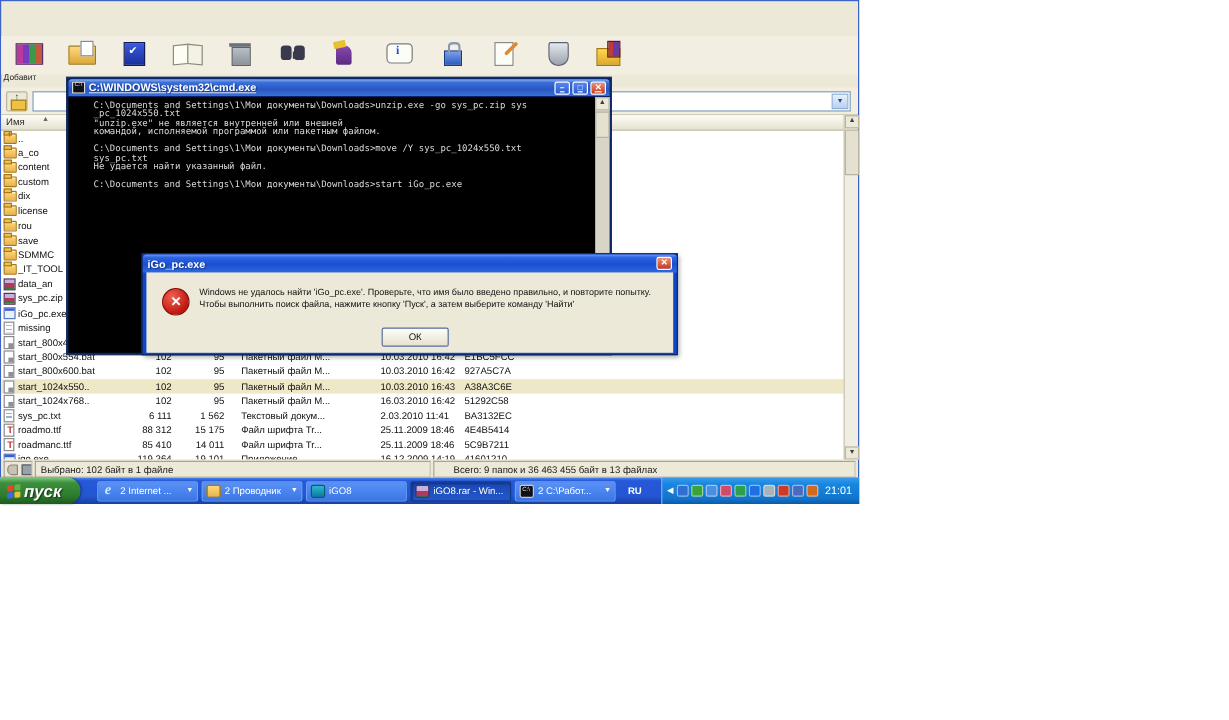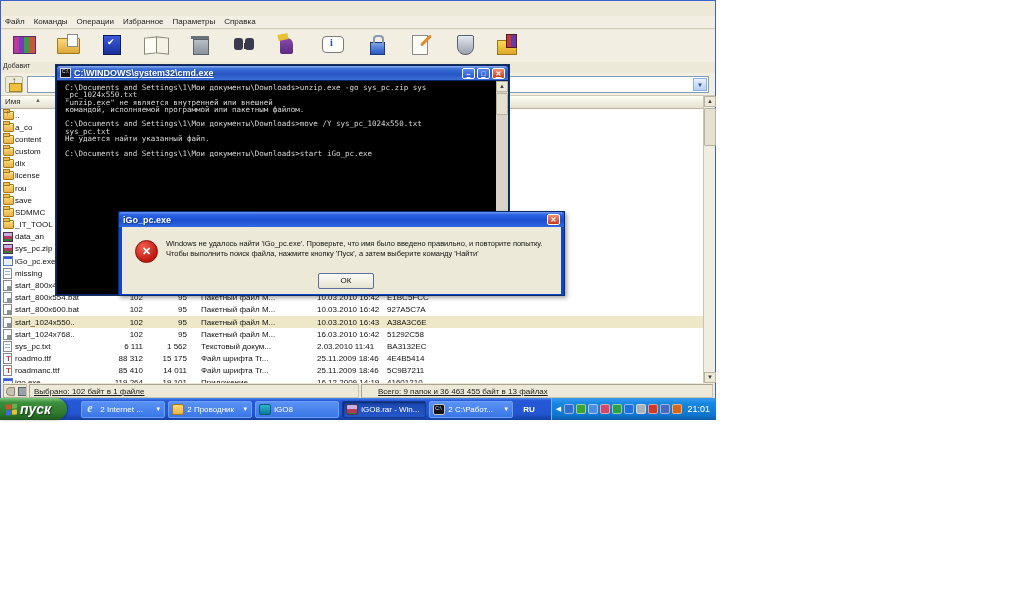--- a/index.html
+++ b/index.html
@@ -80,33 +80,33 @@
   .ic-bat::after { content:""; position:absolute; right:0; bottom:0; width:4px; height:4px; background:#8a9298; }
   .ic-font::before { content:"T"; position:absolute; left:2px; top:0px; font-size:8px; font-weight:bold; color:#c03a3a; }
   .ic-app { width:10px; height:10px; background:#e8f0f8; border:1px solid #5a7ac0; }
   .ic-app::before { content:""; position:absolute; left:0; right:0; top:0; height:2px; background:#3a5ae0; }
 
   .wscroll { position:absolute; right:0; top:95px; width:12px; height:287px; background:#f0eee2; border-left:1px solid #c8c4b0; }
   .sarrow { position:absolute; left:0; width:12px; height:11px; background:#ece9d8; border:1px solid #b8b4a0; font-size:6px; text-align:center; line-height:9px; color:#404040; }
   .sarrow.up { top:0; } .sarrow.down { bottom:0; }
   .sthumb { position:absolute; left:0; top:12px; width:12px; height:38px; background:#e4e1d0; border:1px solid #b8b4a0; border-radius:1px; }
 
-  .statusbar { position:absolute; left:0; top:382px; width:100%; height:16px; background:#ece9d8; display:flex; gap:2px; padding:1px 2px; font-size:8px; color:#1a1a1a;text-decoration:underline; }
+  .statusbar { position:absolute; left:0; top:382px; width:100%; height:16px; background:#ece9d8; display:flex; gap:2px; padding:1px 2px; font-size:8px; color:#1a1a1a; }
   .stpanel { border:1px solid #c8c4b0; border-top-color:#a8a490; border-left-color:#a8a490; background:#ece9d8; display:flex; align-items:center; gap:3px; padding:0 4px; white-space:nowrap; overflow:hidden; }
   .stp-left { width:330px; } .stp-right { flex:1; padding-left:16px; }
   .sticon { width:9px; height:9px; flex:none; }
   .sticon-key { background:#c8c4b4; border:1px solid #8a8678; border-radius:4px 1px 1px 4px; }
   .sticon-disk { background:#9aa0a8; border:1px solid #5a6068; }
 
   
   .cmd { left:55px; top:64px; width:455px; height:232px; background:#0a246a; padding:1px; border:1px solid #16325a; }
   .cmd .titlebar { height:14px; background:linear-gradient(180deg,#8fb0ee 0%,#3a6fd8 20%,#2856c4 60%,#3c6fd8 100%);text-decoration:underline; }
   .cmd-icon { width:11px; height:10px; background:#101018; border:1px solid #d8d8d8; flex:none; position:relative; }
   .cmd-icon::before { content:"C:\\"; position:absolute; left:1px; top:-1px; font-size:5px; color:#e8e8e8; font-weight:normal; }
-  .console { position:absolute; left:1px; right:13px; top:16px; bottom:1px; background:#000; padding:3px 0 0 8px; overflow:hidden; }
+  .console { position:absolute; left:1px; right:13px; top:16px; bottom:1px; background:#000; padding:3px 0 0 21px; overflow:hidden; }
   .cline { font-family:"DejaVu Sans Mono",monospace; font-size:7.5px; line-height:7.3px; color:#d8d8d8; white-space:pre; }
   .cscroll { position:absolute; right:1px; top:16px; bottom:1px; width:12px; background:#d8d4c8; }
   .cscroll .sarrow { width:12px; background:#ece9d8; }
   .cscroll .sthumb { top:12px; height:22px; width:12px; }
 
   
   .dialog { left:118px; top:211px; width:447px; height:85px; background:#0f45c8; padding:0 3px 3px; border:1px solid #0a2a6a; box-shadow:2px 2px 4px rgba(0,0,0,.35); }
   .dialog .titlebar { height:15px; margin:0 -3px; padding:0 4px; }
   .dbody { position:relative; width:100%; height:67px; background:#ece9d8; }
   .erricon { position:absolute; left:13px; top:13px; width:23px; height:23px; border-radius:50%;
@@ -144,28 +144,20 @@
   .tray-chevron { color:#fff; font-size:7px; margin-right:1px; }
   .tri { width:10px; height:10px; border-radius:2px; border:1px solid rgba(255,255,255,.5); flex:none; }
   .clock { margin-left:auto; color:#fff; font-size:9px; padding-right:2px; }
 </style>
 </head>
 <body>
 
 <div class="canvas">
 
   <div class="win winrar">
-    <div class="menubar" id="menu">
-        <span class="menu-item">Файл</span>
-        <span class="menu-item">Команды</span>
-        <span class="menu-item">Операции</span>
-        <span class="menu-item">Избранное</span>
-        <span class="menu-item">Параметры</span>
-        <span class="menu-item">Справка</span>
-      </div>
     <div class="toolbar" id="toolbar">
         <span class="tbi tbi-add"></span>
         <span class="tbi tbi-extract"></span>
         <span class="tbi tbi-test"></span>
         <span class="tbi tbi-view"></span>
         <span class="tbi tbi-delete"></span>
         <span class="tbi tbi-find"></span>
         <span class="tbi tbi-wizard"></span>
         <span class="tbi tbi-info"></span>
         <span class="tbi tbi-lock"></span>

